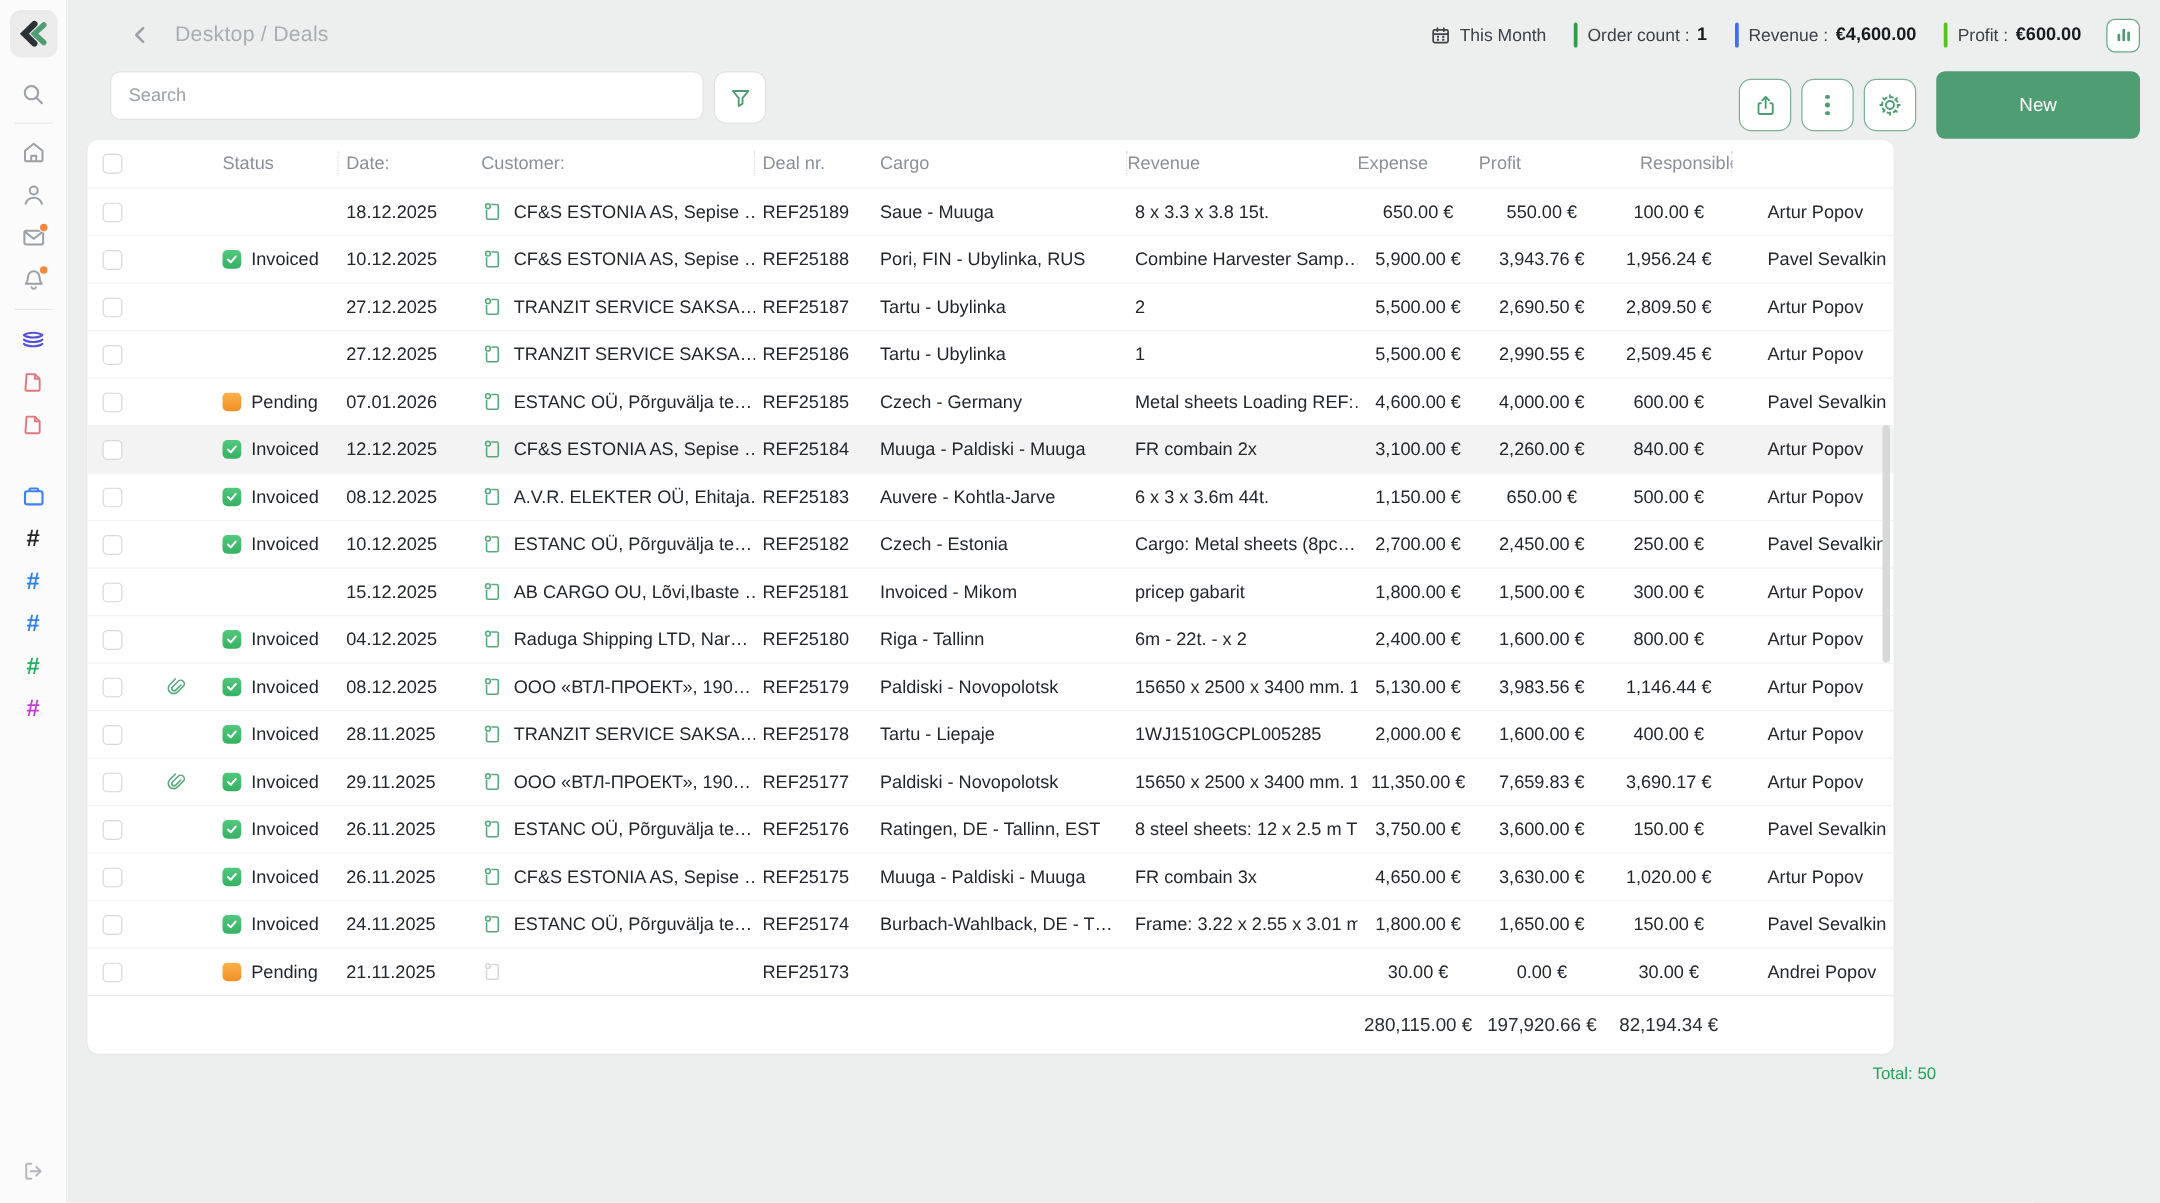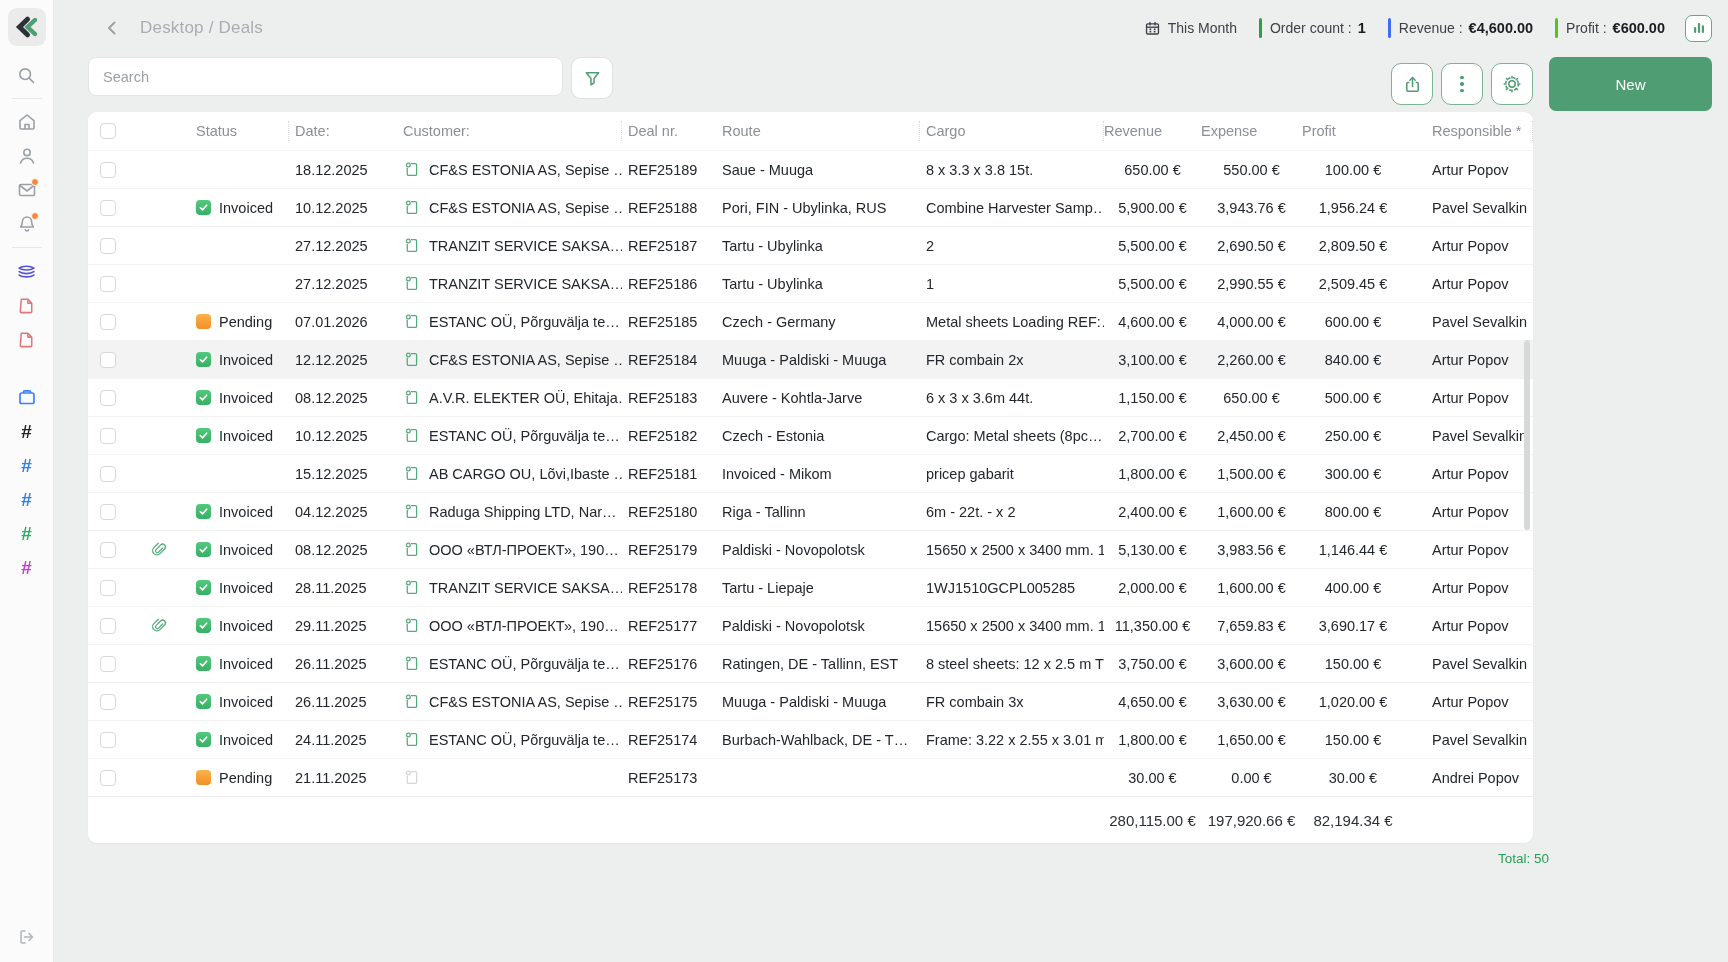--- a/index.html
+++ b/index.html
@@ -50,21 +50,21 @@
     cursor:pointer; margin-left:8px; }
   .filter-btn { margin-left:8px; border-color:#e0e1e1; width:42px; height:42px;
     border-radius:10px; background:#fff; display:flex; align-items:center; justify-content:center; cursor:pointer; border:1px solid #e0e1e1;}
   .toolbar-right { margin-left:auto; display:flex; align-items:center; }
   .new-btn { margin-left:16px; width:163px; height:54px; background:#4f9d72; color:#fff;
     border:none; border-radius:7px; font-size:15px; font-family:inherit; cursor:pointer; }
   .kebab { display:flex; flex-direction:column; gap:3px; }
   .kebab i { width:3.5px; height:3.5px; border-radius:50%; background:#4f9d72; }
 
   
-  .card { position:absolute; left:34px; top:112px; width:1445px; background:#fff;
+  .card { position:absolute; left:16px; top:112px; width:1445px; background:#fff;
     border-radius:9px; box-shadow:0 1px 2px rgba(0,0,0,.04); overflow:hidden; }
   .grid-row { display:grid;
     grid-template-columns:40px 62px 99px 108px 225px 94px 204px 184px 97px 101px 102px 1fr;
     align-items:center; }
   .thead { height:38px; color:#8b9097; font-size:14.5px; }
   .thead .cell { position:relative; height:100%; display:flex; align-items:center; }
   .thead .sep::after { content:""; position:absolute; right:0; top:9px; height:20px;
     border-right:1px dotted #d8dadb; }
   .trow { height:38px; border-top:1px solid #f1f2f2; font-size:14.5px; cursor:pointer; }
   .trow.hl { background:#f2f3f2; }
@@ -266,21 +266,20 @@
   <div class="card">
     <div class="grid-row thead">
       <div class="cell c-check">
         <input type="checkbox" class="cbx" style="">
       </div>
       <div class="cell"></div>
       <div class="cell pad sep">Status</div>
       <div class="cell pad">Date:</div>
       <div class="cell pad sep">Customer:</div>
       <div class="cell pad">Deal nr.</div>
-      <div class="cell pad sep">Route</div>
       <div class="cell pad sep">Cargo</div>
       <div class="cell num">Revenue</div>
       <div class="cell num">Expense</div>
       <div class="cell num">Profit</div>
       <div class="cell resp sep">Responsible *</div>
     </div>
 
     <div id="rows-container">
         <div class="grid-row trow">
     <div class="cell c-check">

